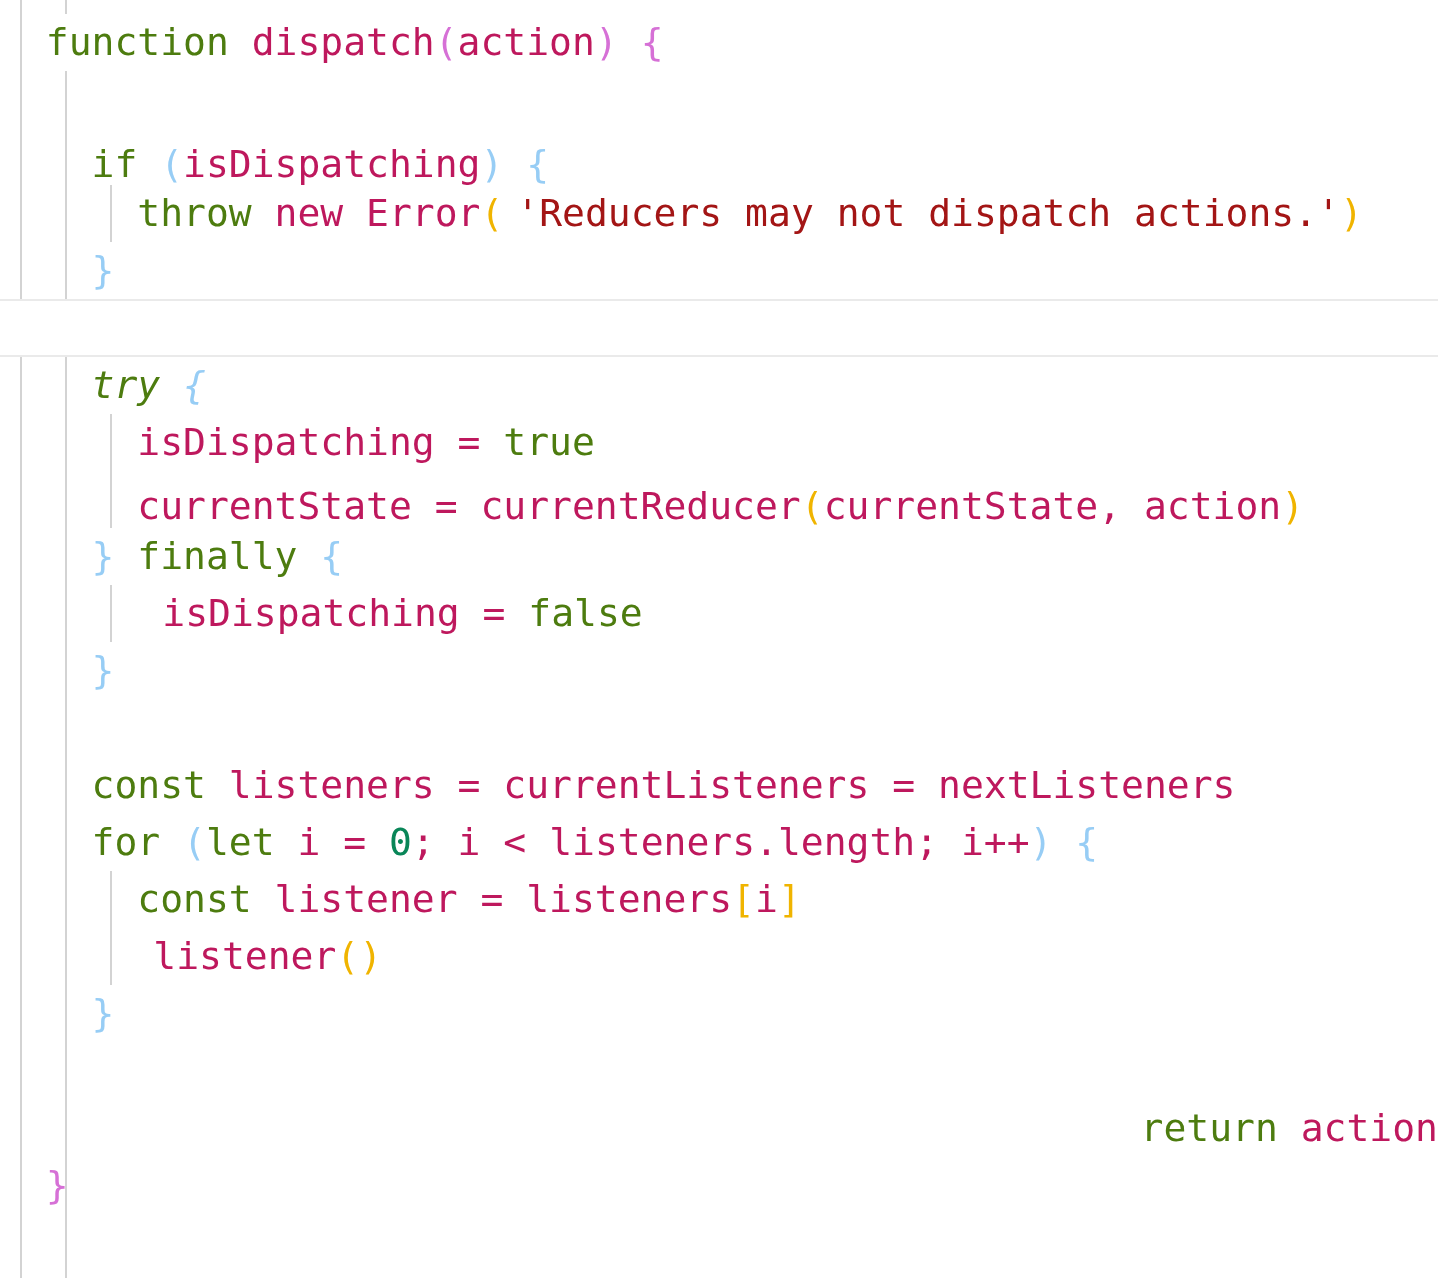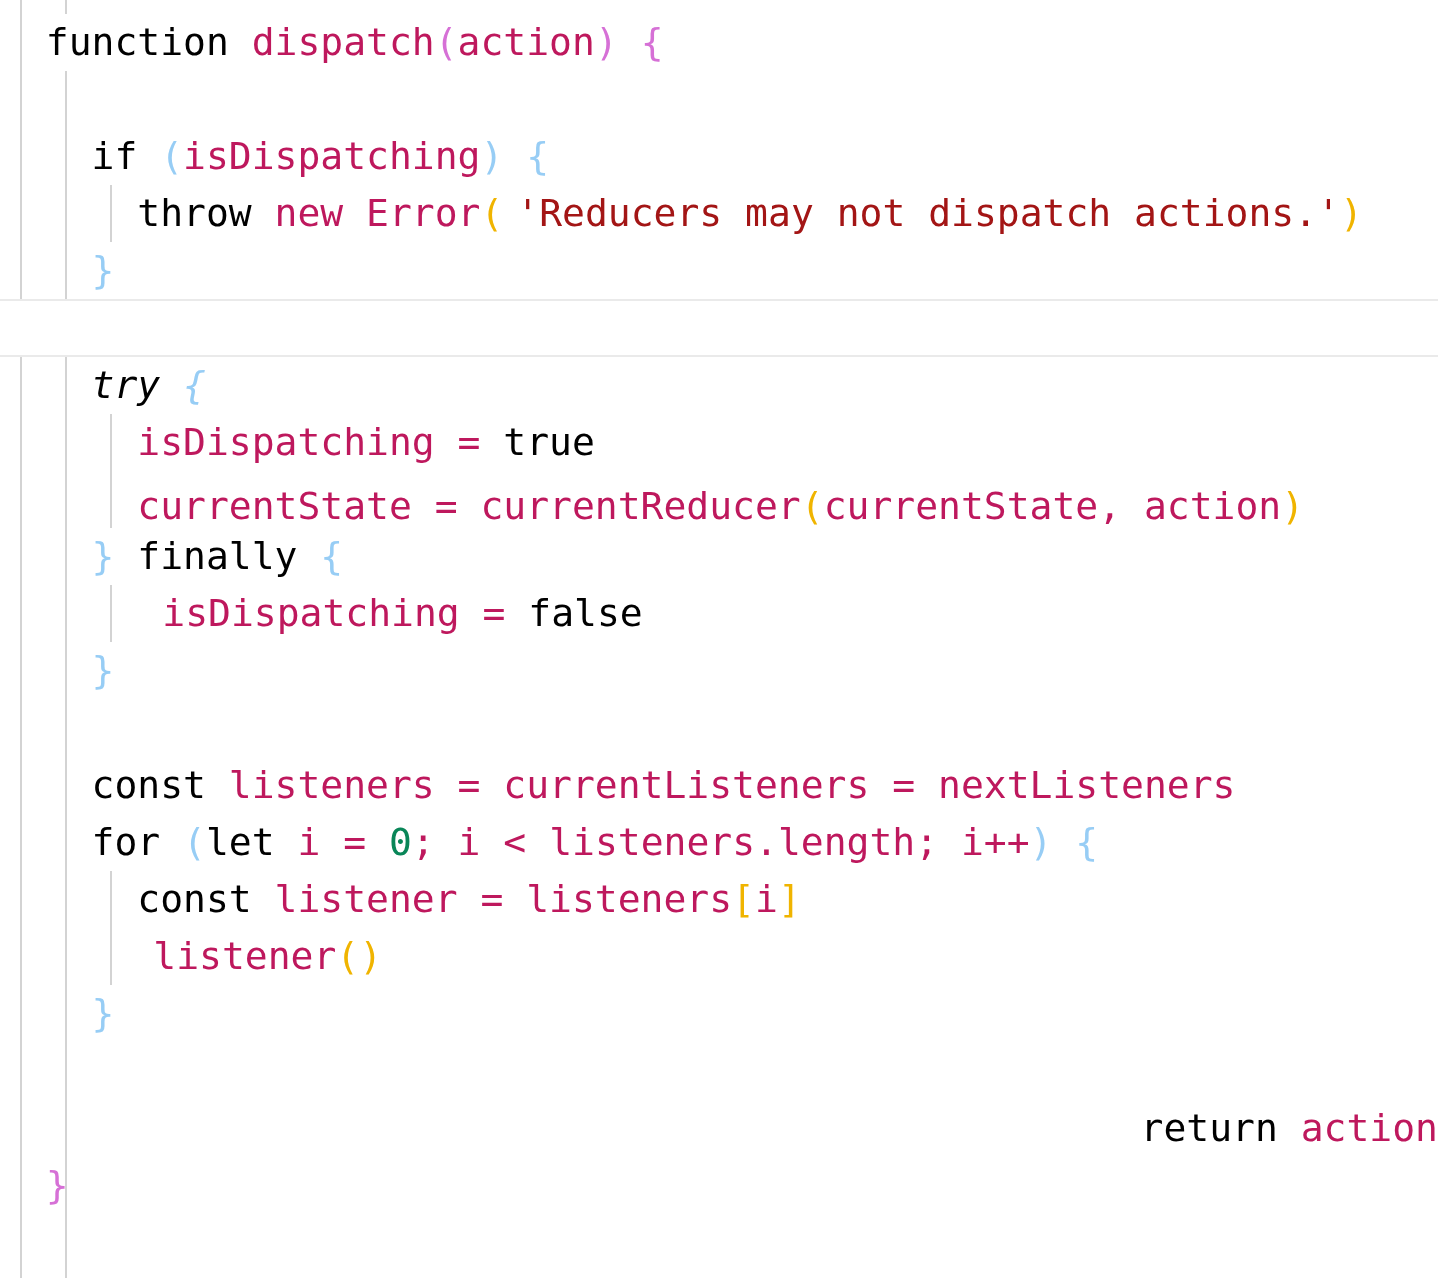--- a/index.html
+++ b/index.html
@@ -43,21 +43,21 @@
     white-space: pre;
     font-size: 38px;
     letter-spacing: 0px;
     color: #000000;
   }
   .code-line .txt {
     display: inline-block;
     white-space: pre;
   }
   
-  .kw   { color: #000000; }
+  .kw   { color: #4d7c0f; }
   .id   { color: #be185d; }
   .str  { color: #a31515; margin-left: 13px; }
   .num  { color: #098658; }
   .b0   { color: #d670d6; }  
   .b1   { color: #97cdf5; }  
   .b2   { color: #f0b400; }  
   .punc { color: #000000; }
 </style>
 </head>
 <body>
@@ -74,21 +74,21 @@
       <div class="vguide" style="left: 110px; top: 871px; height: 114px;"></div>
     </div>
 
   <div id="bands-layer">
       <div class="line-band" style="top: 299px; height: 58px;"></div>
     </div>
 
   <div id="lines-layer">
       <div class="code-line" style="top: 14px;"><span class="txt punc">  </span><span class="txt kw">function</span><span class="txt id"> dispatch</span><span class="txt b0">(</span><span class="txt id">action</span><span class="txt b0">)</span><span class="txt punc"> </span><span class="txt b0">{</span></div>
       <div class="code-line" style="top: 71px;"></div>
-      <div class="code-line" style="top: 128px;"><span class="txt punc">    </span><span class="txt kw">if</span><span class="txt punc"> </span><span class="txt b1">(</span><span class="txt id">isDispatching</span><span class="txt b1">)</span><span class="txt punc"> </span><span class="txt b1">{</span></div>
+      <div class="code-line" style="top: 136px;"><span class="txt punc">    </span><span class="txt kw">if</span><span class="txt punc"> </span><span class="txt b1">(</span><span class="txt id">isDispatching</span><span class="txt b1">)</span><span class="txt punc"> </span><span class="txt b1">{</span></div>
       <div class="code-line" style="top: 185px;"><span class="txt punc">      </span><span class="txt kw">throw</span><span class="txt id"> new Error</span><span class="txt b2">(</span><span class="txt str">'Reducers may not dispatch actions.'</span><span class="txt b2">)</span></div>
       <div class="code-line" style="top: 242px;"><span class="txt punc">    </span><span class="txt b1">}</span></div>
       <div class="code-line" style="top: 357px; font-style: italic;"><span class="txt punc">    </span><span class="txt kw">try</span><span class="txt punc"> </span><span class="txt b1">{</span></div>
       <div class="code-line" style="top: 414px;"><span class="txt punc">      </span><span class="txt id">isDispatching = </span><span class="txt kw">true</span></div>
       <div class="code-line" style="top: 471px; margin-top: 7px;"><span class="txt punc">      </span><span class="txt id">currentState = currentReducer</span><span class="txt b2">(</span><span class="txt id">currentState, action</span><span class="txt b2">)</span></div>
       <div class="code-line" style="top: 528px;"><span class="txt punc">    </span><span class="txt b1">}</span><span class="txt punc"> </span><span class="txt kw">finally</span><span class="txt punc"> </span><span class="txt b1">{</span></div>
       <div class="code-line" style="top: 585px; padding-left: 25px;"><span class="txt punc">      </span><span class="txt id">isDispatching = </span><span class="txt kw">false</span></div>
       <div class="code-line" style="top: 642px;"><span class="txt punc">    </span><span class="txt b1">}</span></div>
       <div class="code-line" style="top: 699px;"></div>
       <div class="code-line" style="top: 757px;"><span class="txt punc">    </span><span class="txt kw">const</span><span class="txt id"> listeners = currentListeners = nextListeners</span></div>

